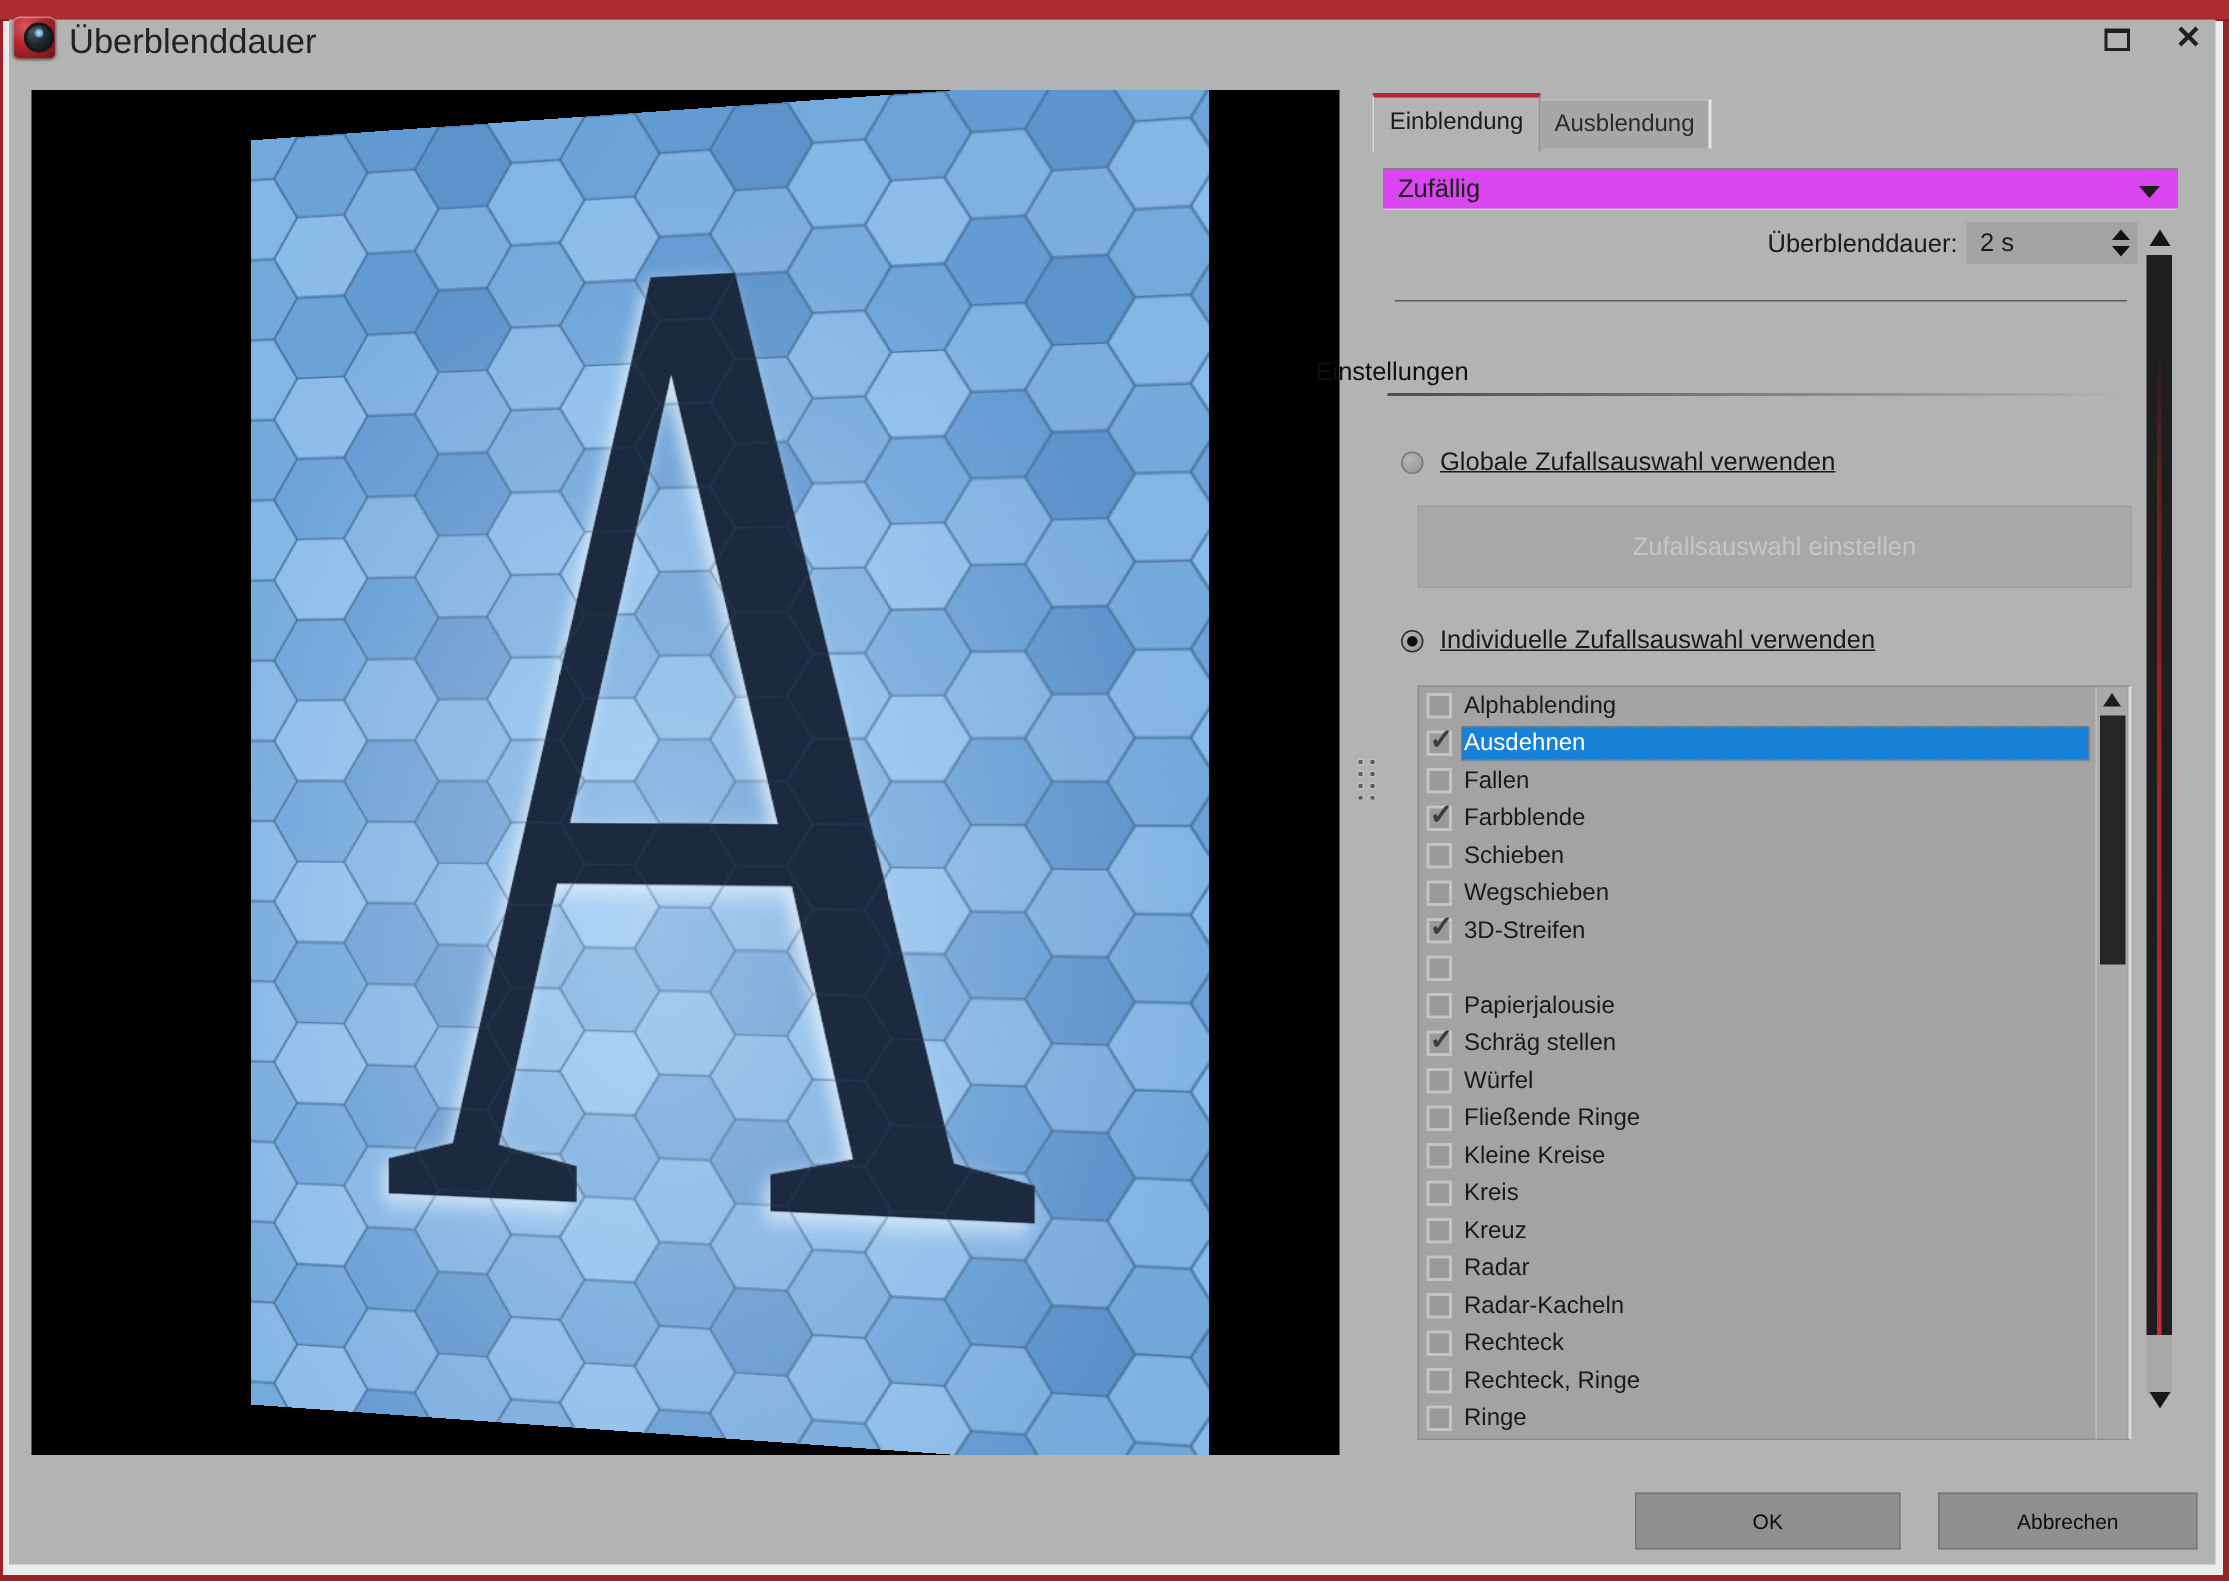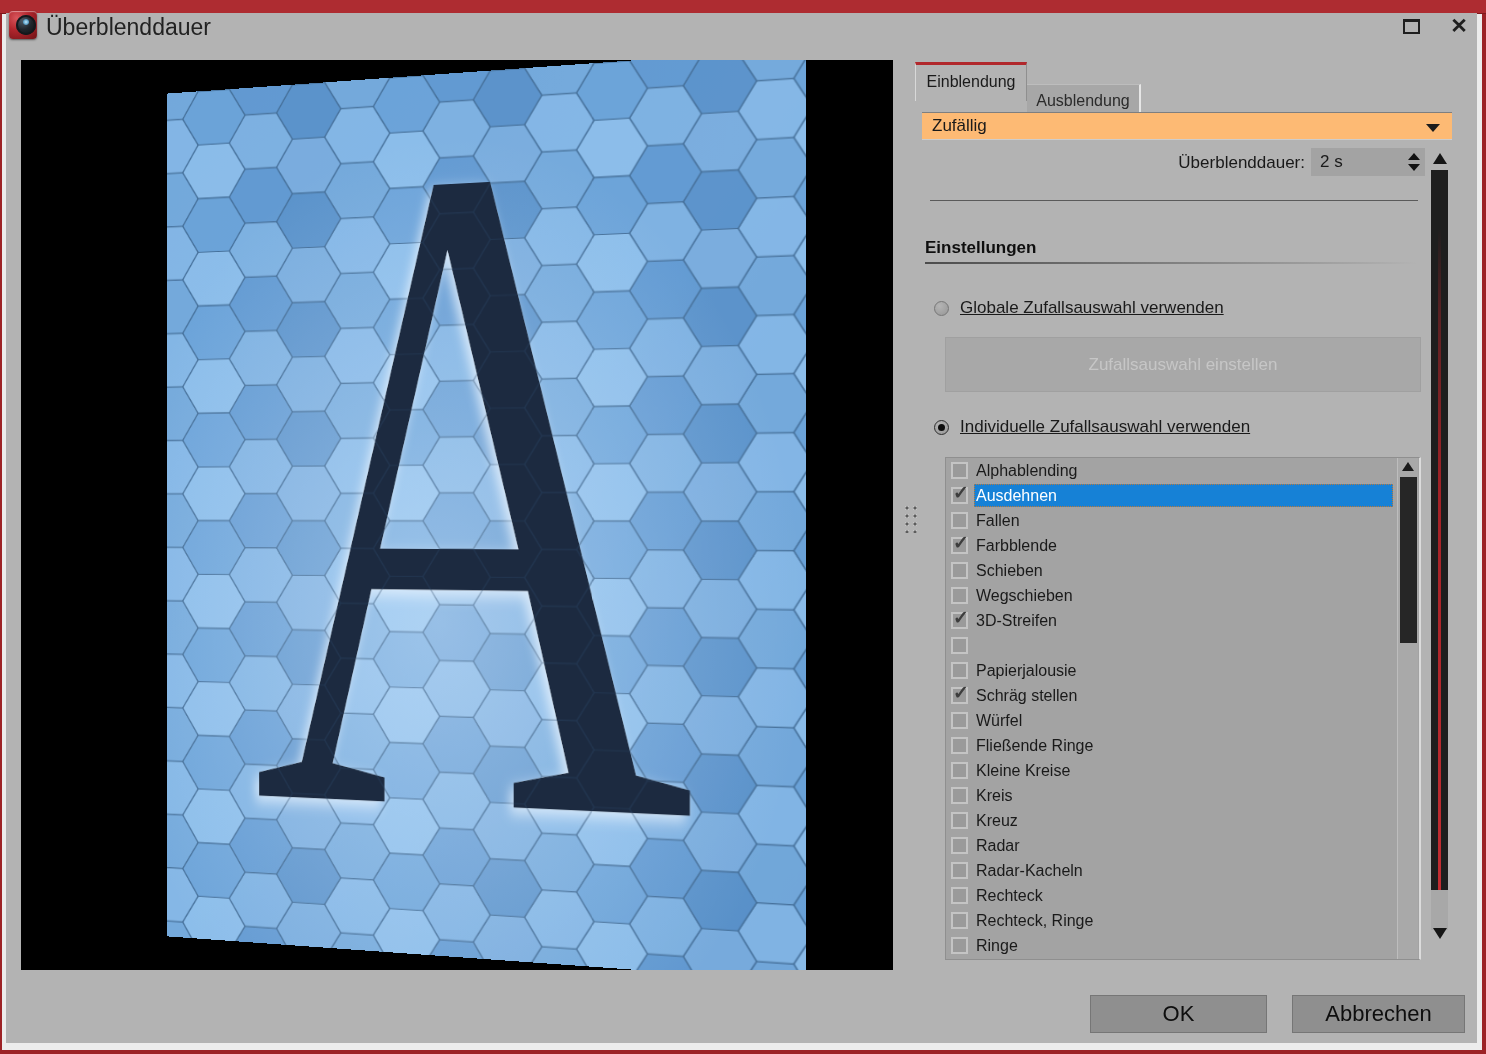--- a/index.html
+++ b/index.html
@@ -37,41 +37,41 @@
 
   
   .splitter{position:absolute;left:902px;top:503px;width:16px;height:30px;
     background-image:radial-gradient(circle,#5c5c5c 1.4px,rgba(255,255,255,.55) 1.8px,transparent 2.4px);
     background-size:8px 8px;background-position:1px 1px;}
 
   
   .tab{position:absolute;font-size:16px;text-align:center;}
   .tab-active{left:915px;top:62px;width:110px;height:36px;line-height:34px;background:#b3b3b3;
     border-top:3px solid #b1282c;border-left:1px solid #d8d8d8;border-right:1px solid #8f8f8f;}
-  .tab-inactive{left:1027px;top:84px;width:112px;height:32px;line-height:32px;background:#a7a7a7;
+  .tab-inactive{left:1027px;top:66px;width:112px;height:32px;line-height:32px;background:#a7a7a7;
     border-right:2px solid #e6e6e6;border-top:1px solid #bdbdbd;color:#2b2b2b;}
 
   
-  .dropdown{position:absolute;left:922px;top:112px;width:530px;height:28px;background:#fdba74;
+  .dropdown{position:absolute;left:922px;top:112px;width:530px;height:28px;background:#d946ef;
     border-top:1px solid #7f7f7f;border-bottom:1px solid #cdcdcd;box-sizing:border-box;
     font-size:17px;line-height:26px;padding-left:10px;}
   .dd-arrow{position:absolute;right:12px;top:11px;width:0;height:0;
     border-left:7px solid transparent;border-right:7px solid transparent;border-top:8px solid #1c1c1c;}
 
   
   .dur-label{position:absolute;left:1120px;top:153px;width:185px;text-align:right;font-size:17px;}
   .spin-field{position:absolute;left:1311px;top:148px;width:114px;height:28px;background:#a3a3a3;
     font-size:17px;line-height:28px;padding-left:9px;box-sizing:border-box;}
   .spin-arrows{position:absolute;right:5px;top:4px;width:12px;height:20px;}
   .sa-up{position:absolute;top:1px;left:0;width:0;height:0;border-left:6px solid transparent;border-right:6px solid transparent;border-bottom:7px solid #111;}
   .sa-dn{position:absolute;bottom:1px;left:0;width:0;height:0;border-left:6px solid transparent;border-right:6px solid transparent;border-top:7px solid #111;}
 
   .divider{position:absolute;left:930px;top:200px;width:488px;height:1px;background:#5a5a5a;}
 
-  .settings-head{position:absolute;left:925px;top:238px;font-size:17px;font-weight:bold;color:#0f0f0f;}
+  .settings-head{position:absolute;left:877px;top:238px;font-size:17px;font-weight:normal;color:#0f0f0f;}
   .settings-rule{position:absolute;left:925px;top:262px;width:492px;height:2px;
     background:linear-gradient(to right,#4c4c4c,rgba(140,140,140,0));}
 
   
   .radio-row{position:absolute;left:934px;height:18px;display:flex;align-items:center;text-decoration:underline;}
   .radio{width:15px;height:15px;border-radius:50%;background:radial-gradient(circle at 35% 30%,#b5b5b5,#969696);
     border:1px solid #777;box-sizing:border-box;position:relative;flex:none;}
   .radio.on{border-color:#2e2e2e;}
   .radio.on::after{content:"";position:absolute;left:3px;top:3px;width:7px;height:7px;border-radius:50%;background:#0d0d0d;}
   .radio-label{margin-left:11px;font-size:17px;}
@@ -97,21 +97,21 @@
   
   .os-up{position:absolute;left:1433px;top:153px;width:0;height:0;border-left:7px solid transparent;border-right:7px solid transparent;border-bottom:11px solid #161616;}
   .os-thumb{position:absolute;left:1431px;top:170px;width:17px;height:720px;background:#1e1e1e;}
   .os-thumb::after{content:"";position:absolute;left:7px;top:0;width:3px;height:100%;
     background:linear-gradient(to bottom,rgba(178,38,43,0) 0%,rgba(178,38,43,0) 8%,rgba(178,38,43,.4) 20%,#a32227 45%,#c22d32 100%);}
   .os-track{position:absolute;left:1431px;top:890px;width:17px;height:40px;background:#a8a8a8;}
   .os-dn{position:absolute;left:1433px;top:928px;width:0;height:0;border-left:7px solid transparent;border-right:7px solid transparent;border-top:11px solid #161616;}
 
   
   .footer-btn{position:absolute;top:995px;height:38px;background:#8f8f8f;border:1px solid #767676;
-    box-sizing:border-box;font-size:22px;text-align:center;line-height:36px;color:#0e0e0e;}
+    box-sizing:border-box;font-size:14px;text-align:center;line-height:36px;color:#0e0e0e;}
   .btn-ok{left:1090px;width:177px;}
   .btn-cancel{left:1292px;width:173px;}
 </style>
 </head>
 <body>
 
 <div class="frame-light"></div>
 <div class="frame-top"></div>
 <div class="client"></div>
 

